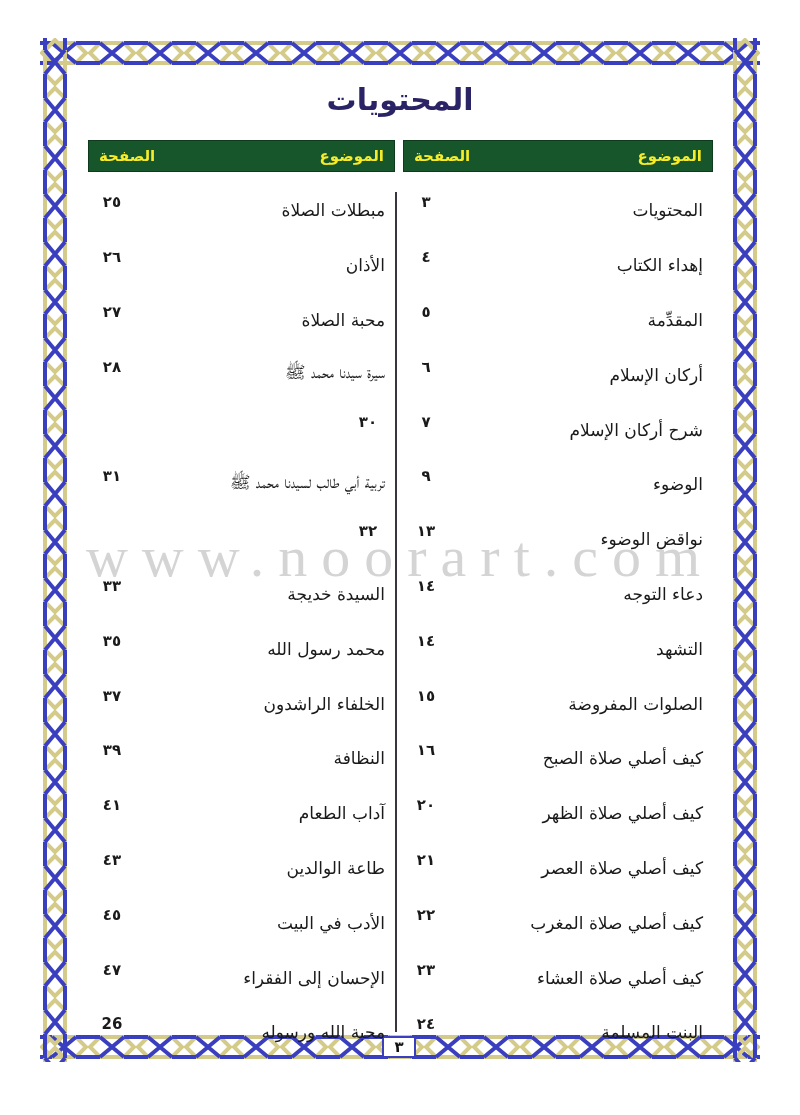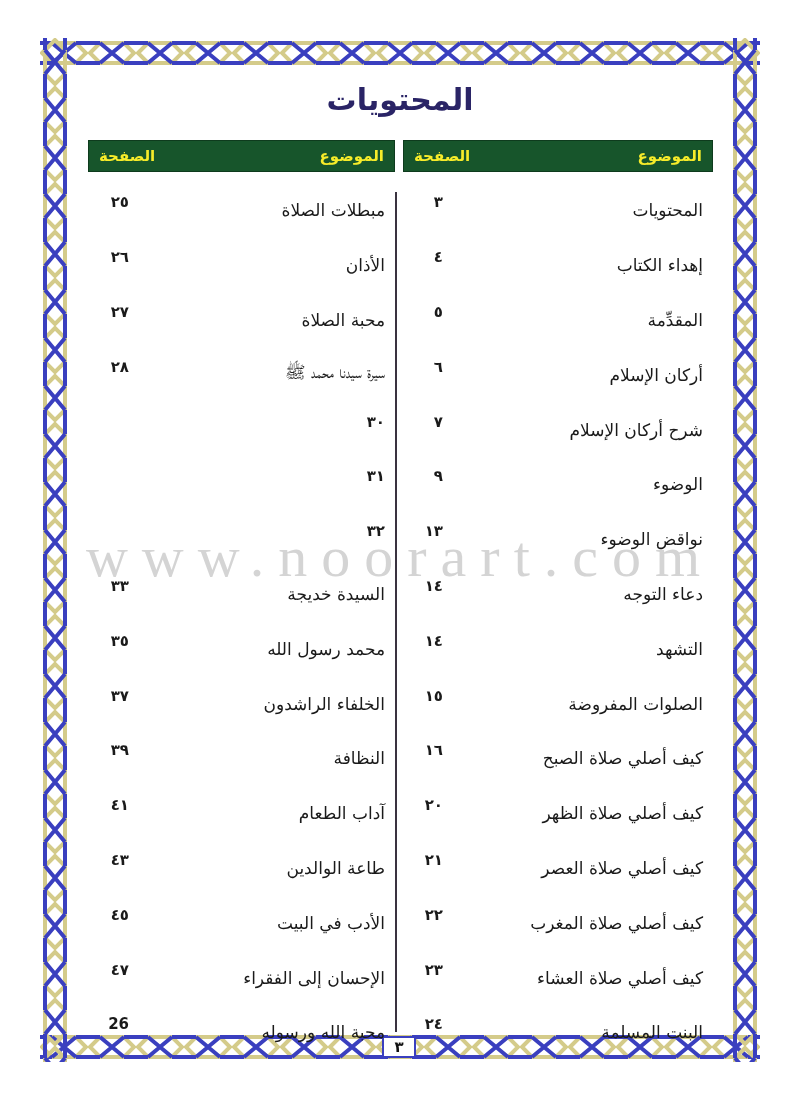--- a/index.html
+++ b/index.html
@@ -44,21 +44,21 @@
     .col { position: absolute; top: 175px; direction: rtl; }
     .col.right { left: 403px; width: 300px; }
     .col.left { left: 95px; width: 290px; }
     .row {
       height: 54.8px; display: flex; align-items: center; justify-content: space-between;
       font-size: 17px;
     }
     .row .topic { white-space: nowrap; margin-top: 16px; }
     .row .page {
       font-family: "DejaVu Sans", sans-serif; font-weight: bold; font-size: 15px;
-      min-width: 34px; text-align: right;
+      min-width: 34px; text-align: center;
     }
     .col.right .row .page { margin-left: 6px; }
     .col.left .row .page { margin-left: 0; }
 
     .watermark {
       position: absolute; left: 0; top: 523px; width: 800px; text-align: center;
       font-family: Liberation Serif, serif; font-size: 58px; letter-spacing: 14px;
       color: rgba(160,160,160,0.45); pointer-events: none; white-space: nowrap;
     }
   </style>
@@ -197,20 +197,21 @@
       <span class="page">٢٧</span>
     </div>
   <div class="row">
       <span class="topic">سيرة سيدنا محمد ﷺ</span>
       <span class="page">٢٨</span>
     </div>
   <div class="row">
       <span class="page">٣٠</span>
     </div>
   <div class="row">
+      <span class="topic">تربية أبي طالب لسيدنا محمد ﷺ</span>
       <span class="page">٣١</span>
     </div>
   <div class="row">
       <span class="page">٣٢</span>
     </div>
   <div class="row">
       <span class="topic">السيدة خديجة</span>
       <span class="page">٣٣</span>
     </div>
   <div class="row">

